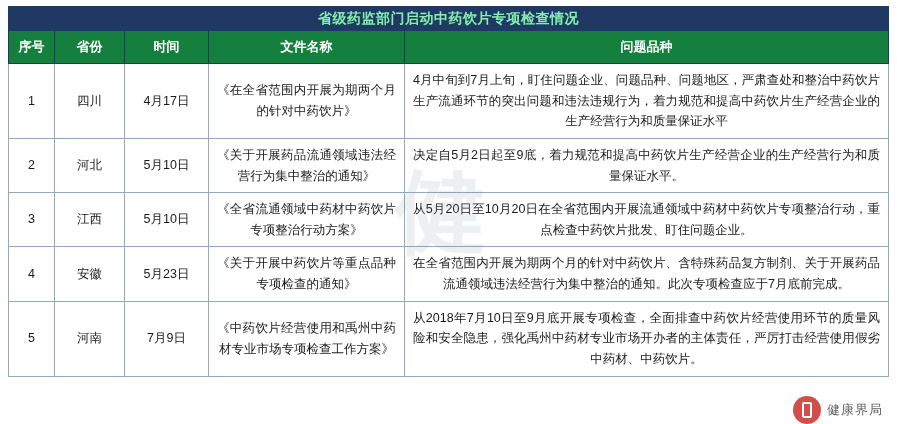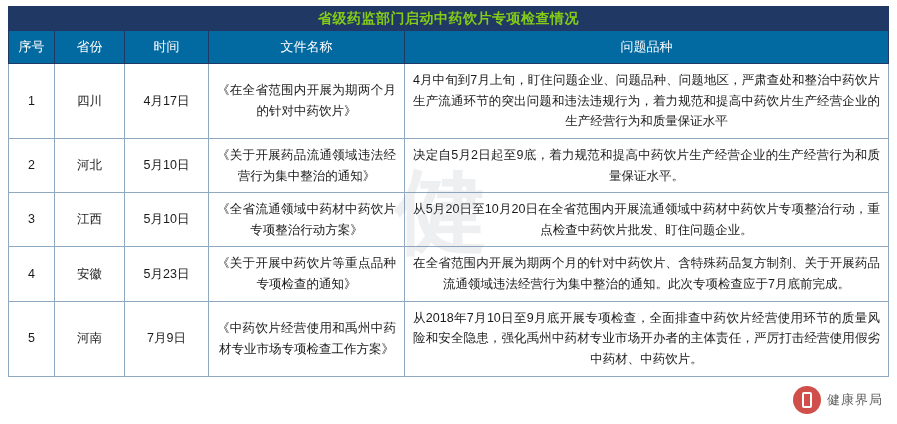--- a/index.html
+++ b/index.html
@@ -10,39 +10,39 @@
     overflow:hidden;
   }
   .wrap{
     position:relative;
     width:897px;height:424px;
     box-sizing:border-box;
     padding:6px 8px 0 8px;
   }
   .title-bar{
     background:#1f3864;
-    color:#84cc16;
+    color:#86efac;
     text-align:center;
     font-size:14px;
     font-weight:bold;
     line-height:24px;
     height:24px;
     letter-spacing:0.5px;
   }
   table{
     border-collapse:collapse;
     width:881px;
     table-layout:fixed;
     background:transparent;
   }
   th{
-    background:#0369a1;
+    background:#15803d;
     color:#ffffff;
     font-size:13px;
-    font-weight:normal;
+    font-weight:bold;
     height:30px;
     border:1px solid #1f3864;
     text-align:center;
   }
   td{
     border:1px solid #8ea9c1;
     font-size:12.5px;
     color:#1a1a1a;
     padding:6px 8px;
     vertical-align:middle;
@@ -69,21 +69,21 @@
     font-size:92px;
     font-weight:bold;
     color:rgba(120,130,145,0.13);
     letter-spacing:14px;
     pointer-events:none;
     user-select:none;
     font-family:"DejaVu Sans",sans-serif;
   }
   .wm-badge{
     position:absolute;
-    right:14px;bottom:10px;
+    right:14px;bottom:0;
     display:flex;
     align-items:center;
     gap:6px;
     opacity:0.85;
     pointer-events:none;
   }
   .wm-logo{
     width:28px;height:28px;
     border-radius:50%;
     background:#c8312b;

